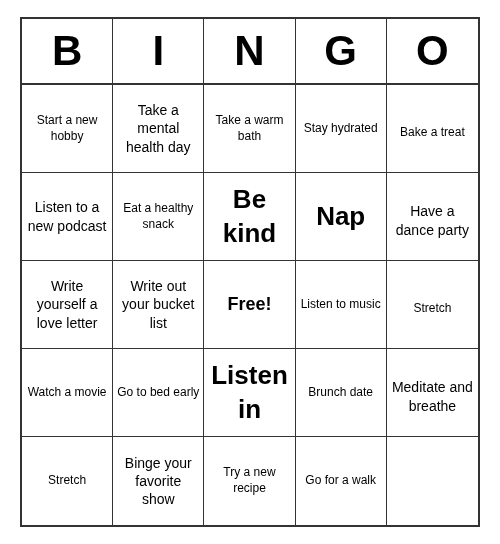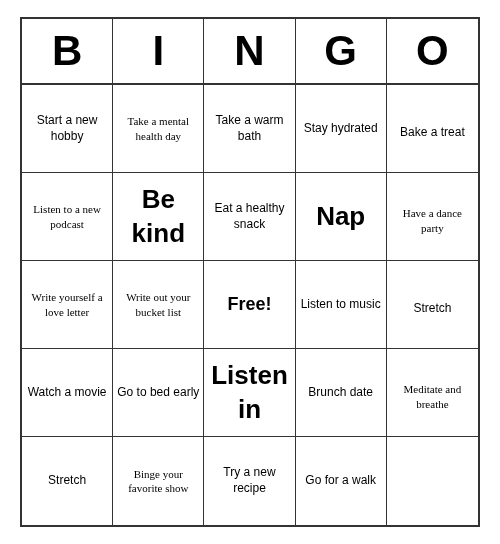--- a/index.html
+++ b/index.html
@@ -57,44 +57,43 @@
     }
     .bingo-cell.large-text {
       font-size: 26px;
       font-weight: bold;
     }
     .bingo-cell.free {
       font-size: 18px;
       font-weight: bold;
     }
     .bingo-cell.small-text {
-      font-size: 11px;
-      font-family: Liberation Serif, serif;
+      font-size: 14px;
     }
   </style>
 </head>
 <body>
 
 <div class="bingo-card">
   <div class="bingo-header">
   <div class="bingo-header-cell">B</div>
       <div class="bingo-header-cell">I</div>
       <div class="bingo-header-cell">N</div>
       <div class="bingo-header-cell">G</div>
       <div class="bingo-header-cell">O</div>
     </div>
   <div class="bingo-grid">
   <div class="bingo-cell">Start a new hobby</div>
       <div class="bingo-cell small-text">Take a mental health day</div>
       <div class="bingo-cell">Take a warm bath</div>
       <div class="bingo-cell">Stay hydrated</div>
       <div class="bingo-cell">Bake a treat</div>
       <div class="bingo-cell small-text">Listen to a new podcast</div>
+      <div class="bingo-cell">Eat a healthy snack</div>
       <div class="bingo-cell large-text">Be kind</div>
-      <div class="bingo-cell">Eat a healthy snack</div>
       <div class="bingo-cell large-text">Nap</div>
       <div class="bingo-cell small-text">Have a dance party</div>
       <div class="bingo-cell small-text">Write yourself a love letter</div>
       <div class="bingo-cell small-text">Write out your bucket list</div>
       <div class="bingo-cell free">Free!</div>
       <div class="bingo-cell">Listen to music</div>
       <div class="bingo-cell">Stretch</div>
       <div class="bingo-cell">Watch a movie</div>
       <div class="bingo-cell">Go to bed early</div>
       <div class="bingo-cell large-text">Listen in</div>

